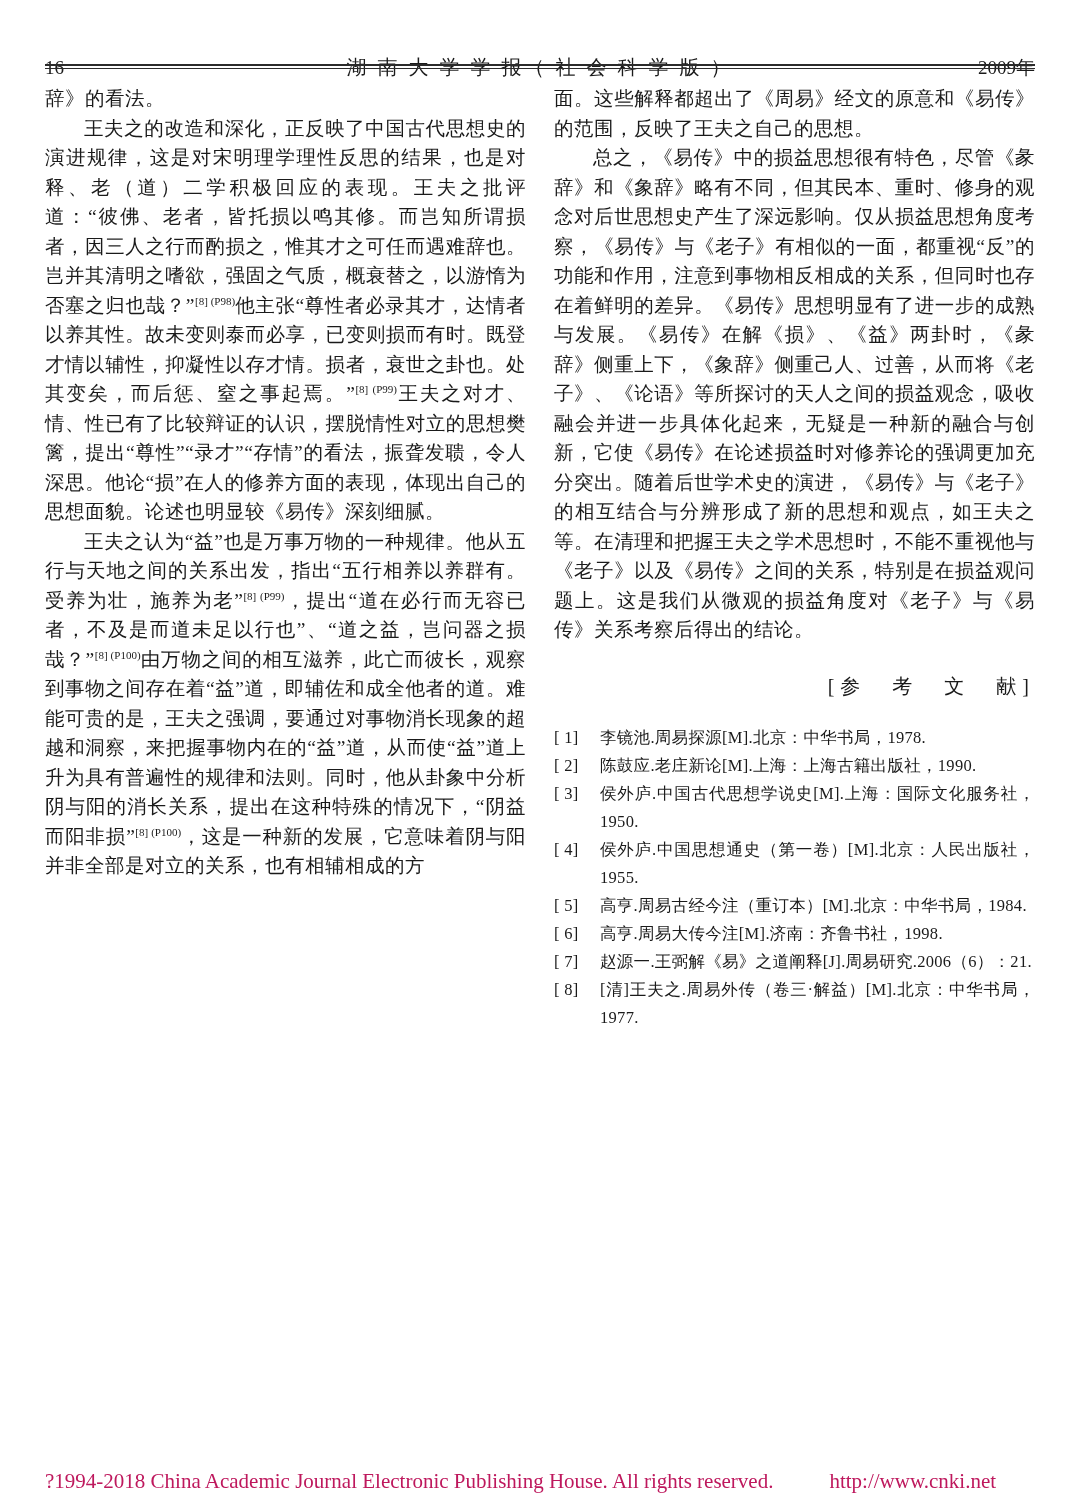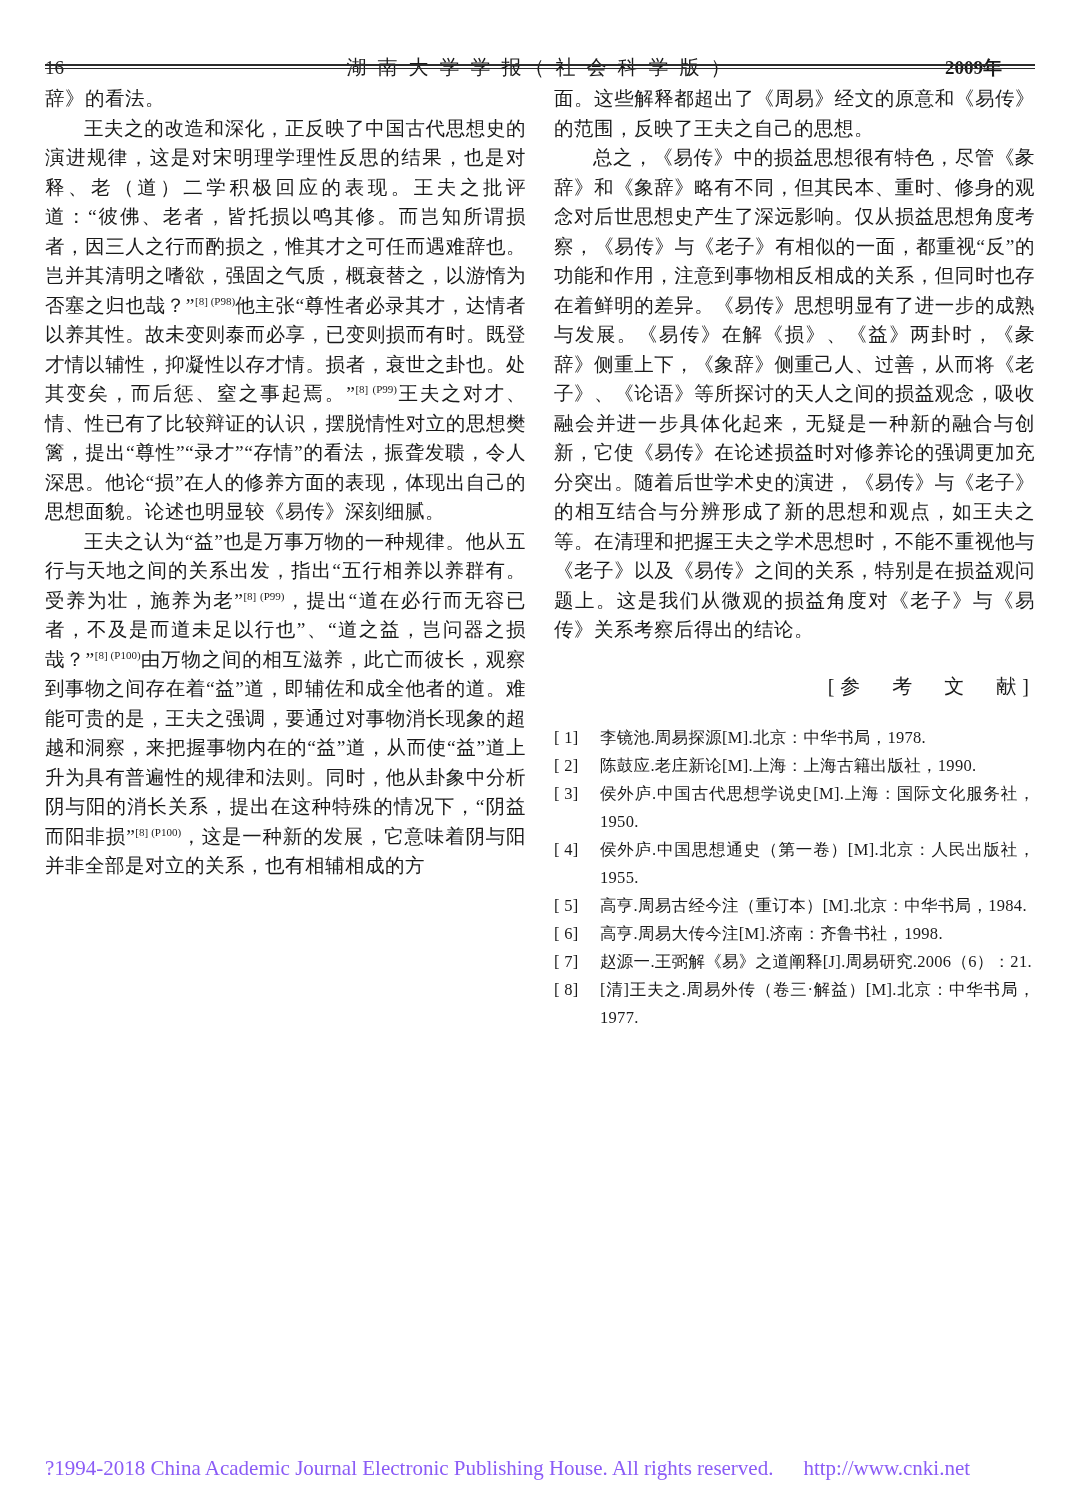--- a/index.html
+++ b/index.html
@@ -16,21 +16,21 @@
     position:absolute;top:26px;left:45px;right:45px;
     display:flex;align-items:baseline;justify-content:space-between;
     font-size:19px;
     margin-top:28px;
   }
   .header .journal{
     letter-spacing:3px;font-size:20px;
     flex:1;text-align:center;
   }
   .header .pagenum{width:90px;text-align:left;}
-  .header .year{width:90px;text-align:left;font-weight:bold;}
+  .header .year{width:90px;text-align:right;}
   .header-rule{
     position:absolute;top:64px;left:45px;right:45px;
     height:2px;
     border-top:2px solid #2b2b2b;
     border-bottom:1px solid #2b2b2b;
   }
   
   .columns{
     position:absolute;top:84px;left:45px;right:45px;
     display:flex;gap:28px;
@@ -64,25 +64,25 @@
     display:grid;
     grid-template-columns:46px 1fr;
     font-size:16.5px;
     line-height:28px;
     text-align:justify;
     letter-spacing:0.3px;
   }
   .ref-item .marker{white-space:pre;}
   
   .footer{
-    position:absolute;left:45px;right:45px;bottom:18px;
-    color:#8b5cf6;
+    position:absolute;left:45px;right:45px;bottom:5px;
+    color:#be185d;
     font-size:21px;
     display:flex;
-    gap:30px;
+    gap:56px;
     font-family:"Liberation Serif","DejaVu Serif",serif;
   }
 </style>
 </head>
 <body>
 
 <div class="header">
   <span class="pagenum">16</span>
   <span class="journal">湖 南 大 学 学 报（ 社 会 科 学 版 ）</span>
   <span class="year">2009年</span>

